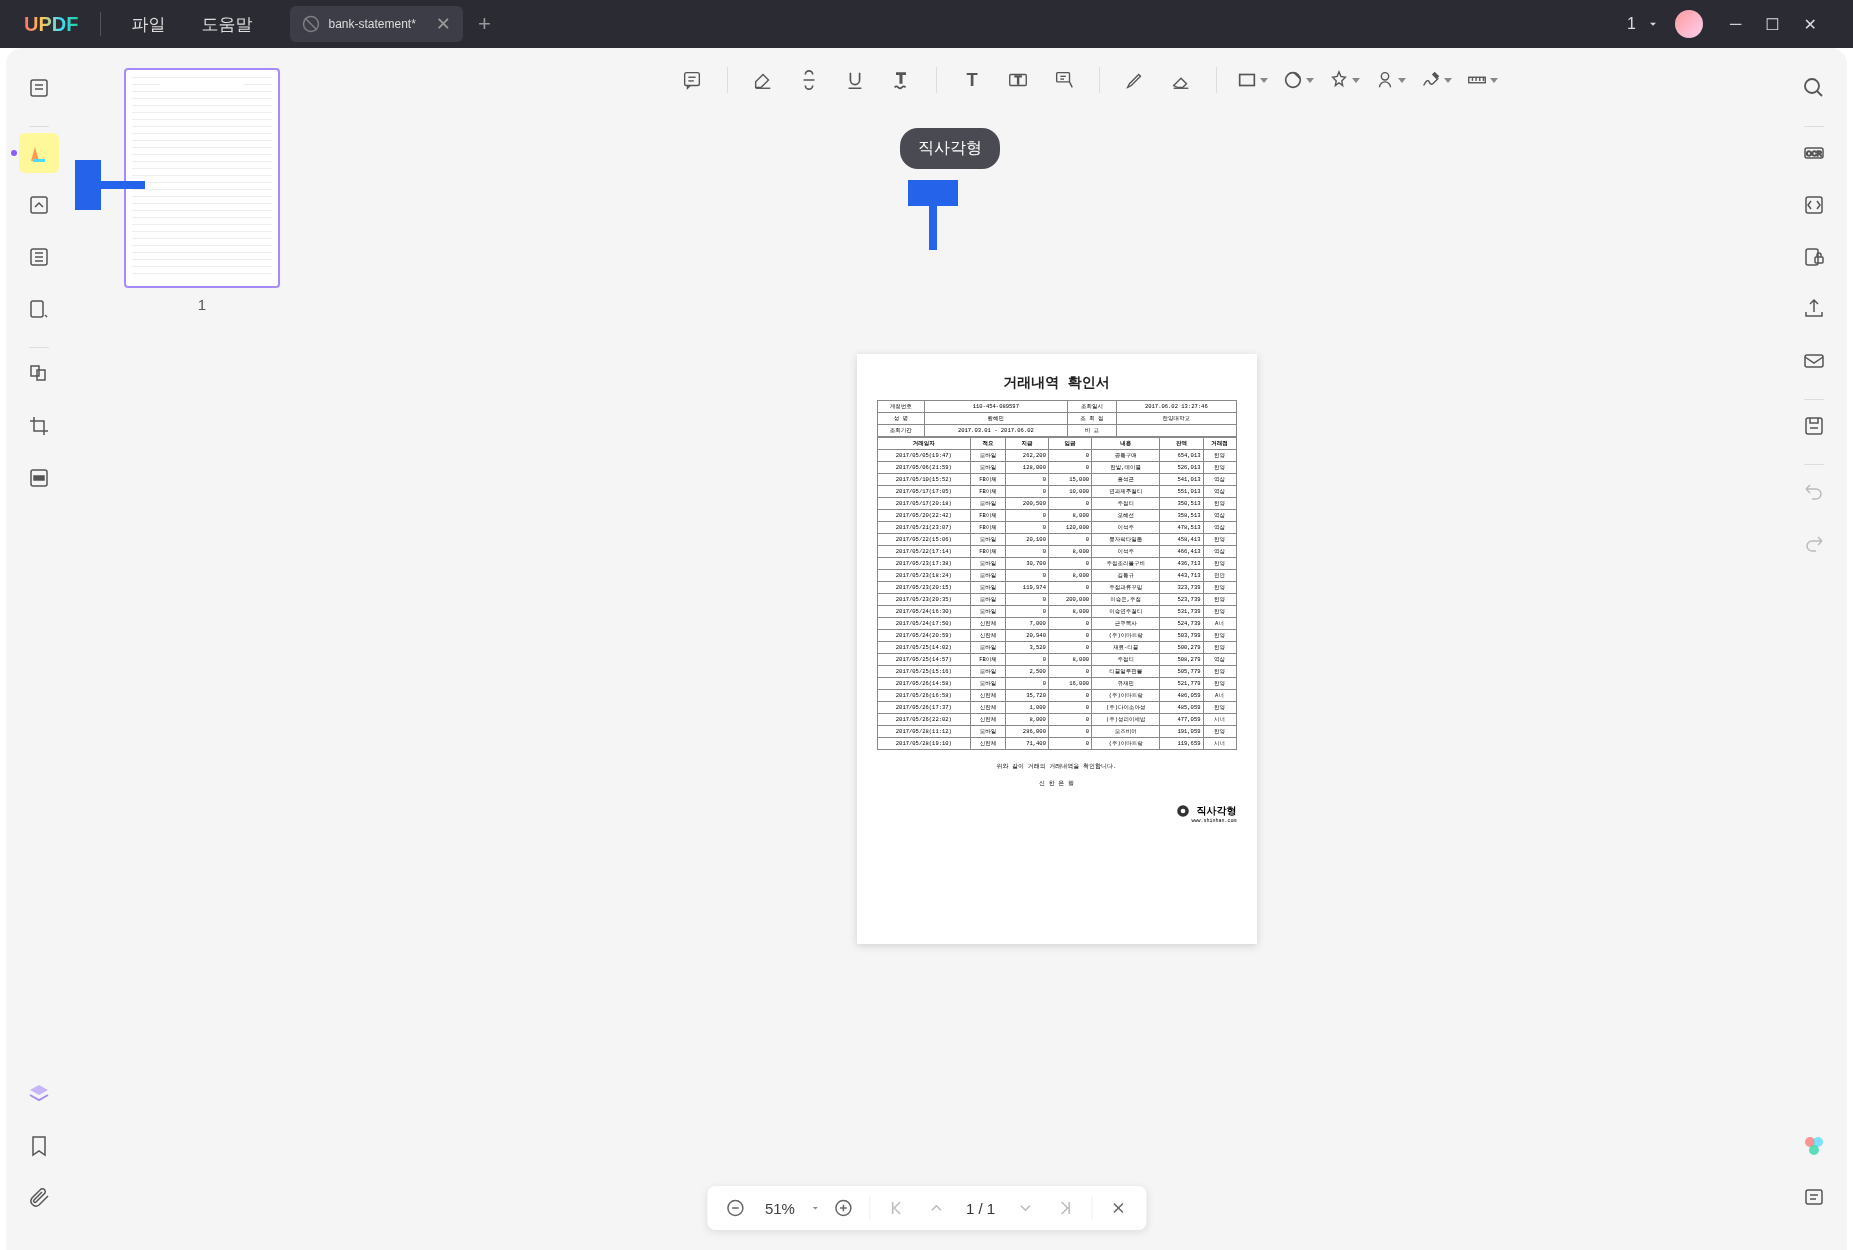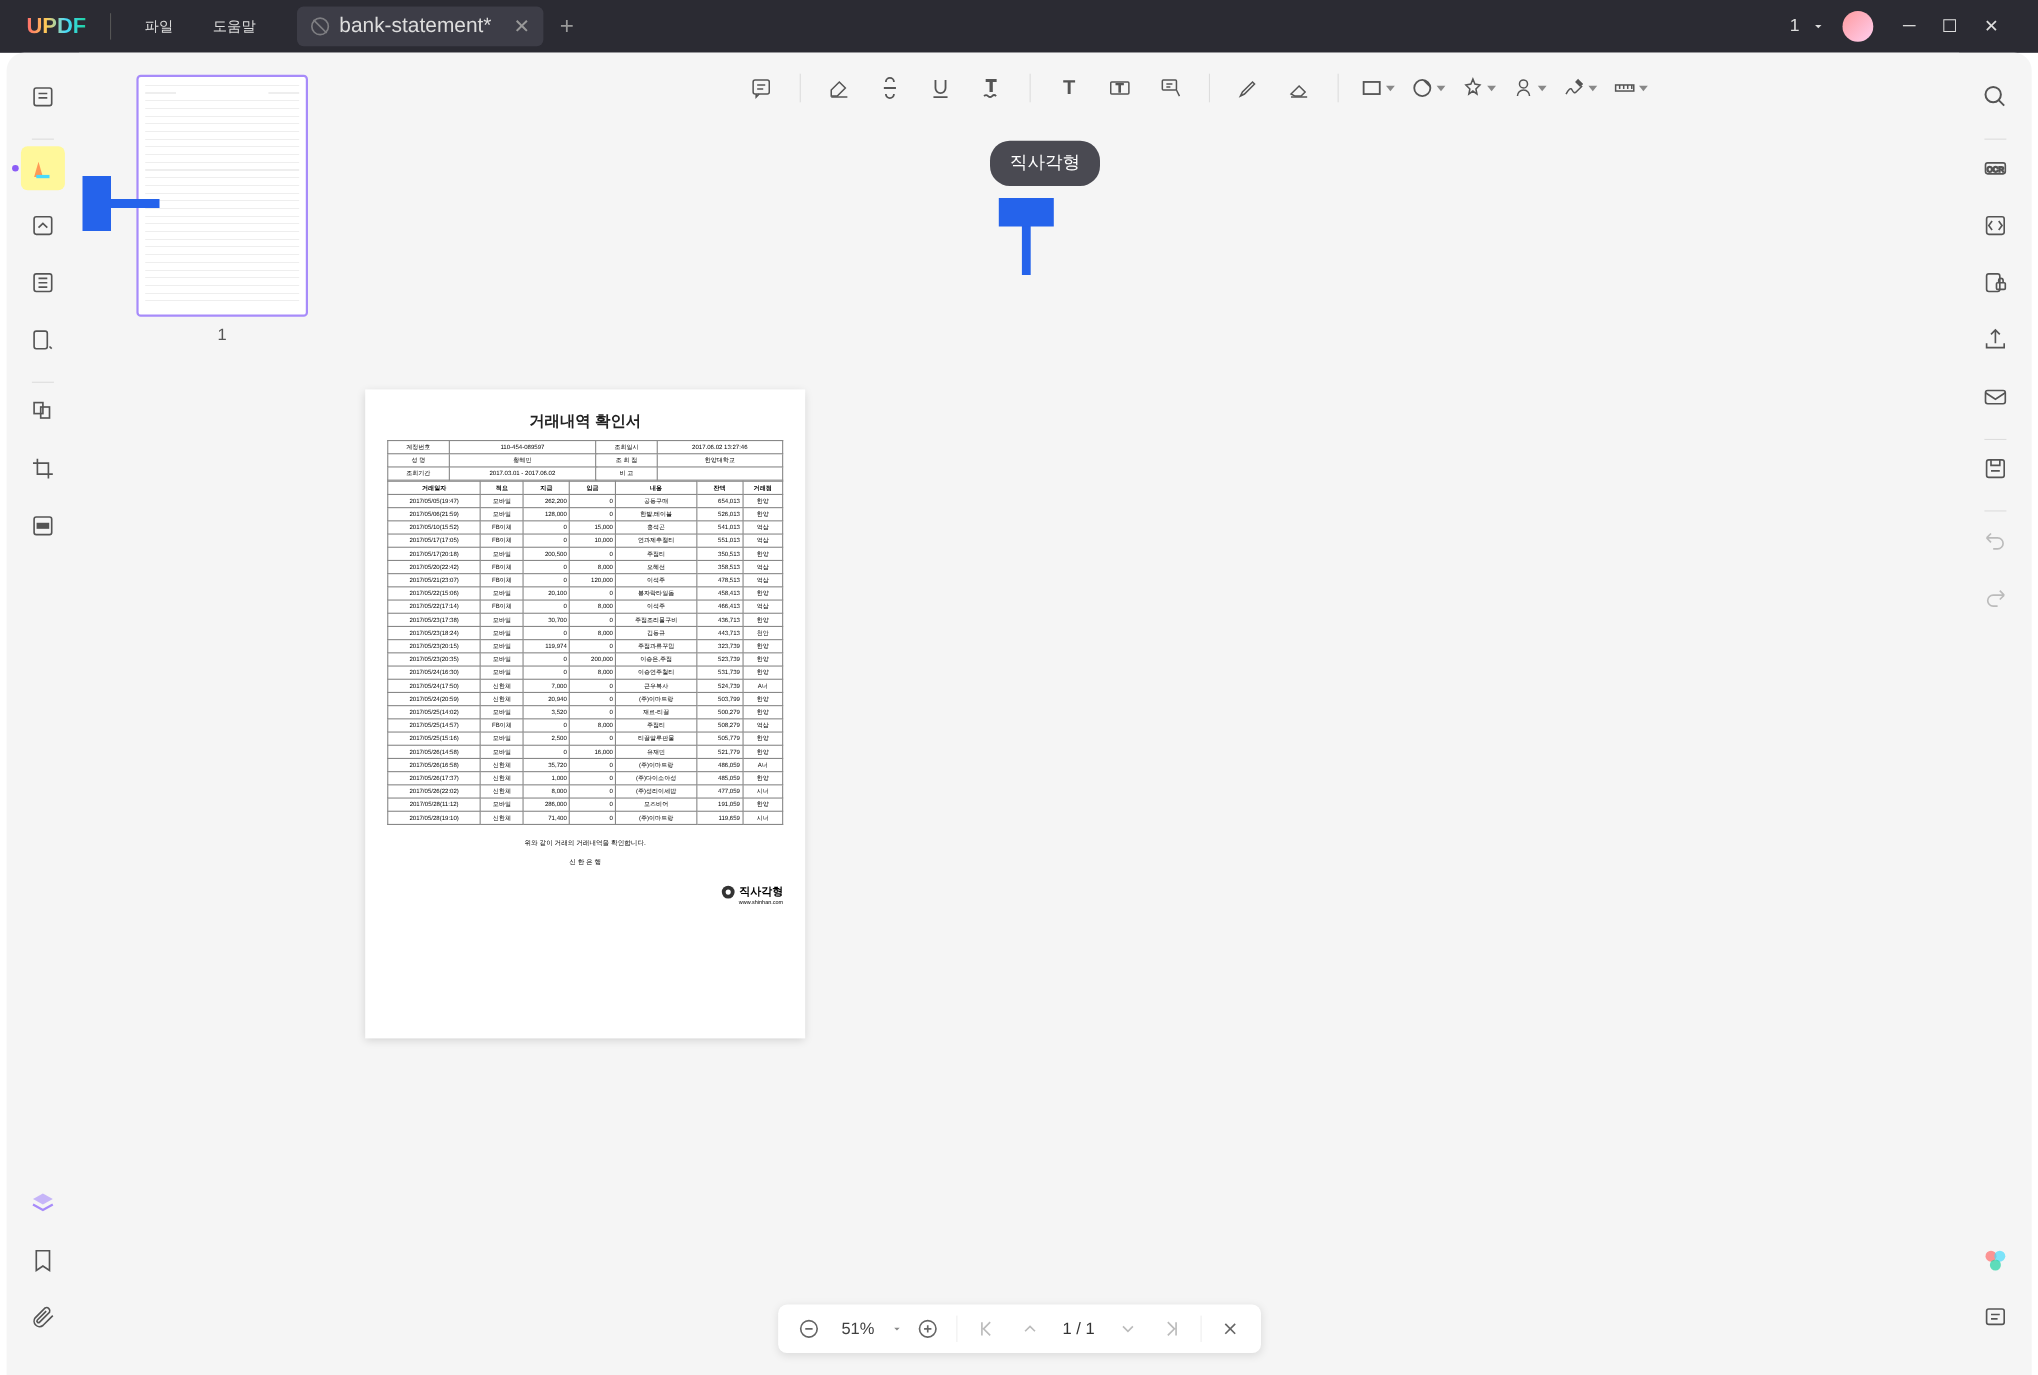--- a/index.html
+++ b/index.html
@@ -2,24 +2,24 @@
 <html><head>
 <meta charset="utf-8">
 <style>
 * { margin: 0; padding: 0; box-sizing: border-box; }
 body { font-family: Arial, sans-serif; background: #fff; width: 1853px; height: 1250px; overflow: hidden; position: relative; }
 
 
 .titlebar { height: 48px; background: #2b2b33; display: flex; align-items: center; padding: 0 24px; }
 .logo { font-weight: bold; font-size: 20px; background: linear-gradient(90deg, #ff6b6b, #feca57, #48dbfb, #1dd1a1); -webkit-background-clip: text; -webkit-text-fill-color: transparent; margin-right: 10px; }
 .titlebar-divider { width: 1px; height: 24px; background: #555; margin: 0 12px; }
-.menu-item { color: #ddd; font-size: 13px; margin: 0 18px; cursor: pointer; text-align: center; }
+.menu-item { color: #ddd; font-size: 17px; margin: 0 18px; cursor: pointer; text-align: center; }
 .tab { background: #3d3d47; height: 36px; display: flex; align-items: center; padding: 0 12px; border-radius: 6px; margin-left: 20px; }
 .tab-icon { width: 18px; height: 18px; margin-right: 8px; opacity: 0.6; }
-.tab-title { color: #ddd; font-size: 19px; margin-right: 20px; }
+.tab-title { color: #ddd; font-size: 12px; margin-right: 20px; }
 .tab-close { color: #999; font-size: 18px; cursor: pointer; }
 .tab-add { color: #999; font-size: 22px; margin-left: 15px; cursor: pointer; }
 .titlebar-right { margin-left: auto; display: flex; align-items: center; }
 .page-count { color: #ddd; font-size: 16px; margin-right: 10px; }
 .avatar { width: 28px; height: 28px; border-radius: 50%; background: linear-gradient(135deg, #ff9a9e, #fecfef); margin: 0 15px; }
 .win-btn { color: #ddd; font-size: 16px; padding: 0 12px; cursor: pointer; }
 
 
 .main { display: flex; height: calc(100% - 48px); background: #f5f5f5; border-radius: 16px 16px 0 0; margin: 0 6px; }
 
@@ -44,21 +44,21 @@
 .anno-tool.has-dropdown::after { content: ""; border-left: 4px solid transparent; border-right: 4px solid transparent; border-top: 5px solid #888; margin-left: 2px; }
 .anno-divider { width: 1px; height: 26px; background: #ddd; margin: 0 8px; }
 
 
 .tooltip { position: absolute; top: 128px; left: 900px; background: #4a4a52; color: #fff; padding: 10px 18px; border-radius: 18px; font-size: 16px; }
 
 
 .arrow-blue { position: absolute; font-size: 60px; color: #2563eb; }
 
 
-.doc-viewer { flex: 1; background: #f5f5f5; display: flex; align-items: center; justify-content: flex-start; position: relative; }
+.doc-viewer { flex: 1; background: #f5f5f5; display: flex; align-items: center; justify-content: center; position: relative; font-family: Liberation Mono, monospace; }
 .doc-page { width: 400px; height: 590px; background: #fff; box-shadow: 0 2px 8px rgba(0,0,0,0.15); padding: 20px; font-size: 6px; }
 .doc-title { text-align: center; font-size: 14px; font-weight: bold; margin-bottom: 8px; color: #222; }
 .doc-table { width: 100%; border-collapse: collapse; font-size: 5.5px; }
 .doc-table td, .doc-table th { border: 1px solid #888; padding: 1px 2px; text-align: center; height: 12px; overflow: hidden; white-space: nowrap; }
 .doc-footer { margin-top: 12px; text-align: center; font-size: 6px; }
 .doc-bank { text-align: right; margin-top: 16px; font-size: 10px; font-weight: bold; }
 
 
 .right-sidebar { width: 66px; padding-top: 20px; display: flex; flex-direction: column; align-items: center; }
 .right-sidebar .tool { width: 40px; height: 40px; display: flex; align-items: center; justify-content: center; margin-bottom: 12px; cursor: pointer; }

